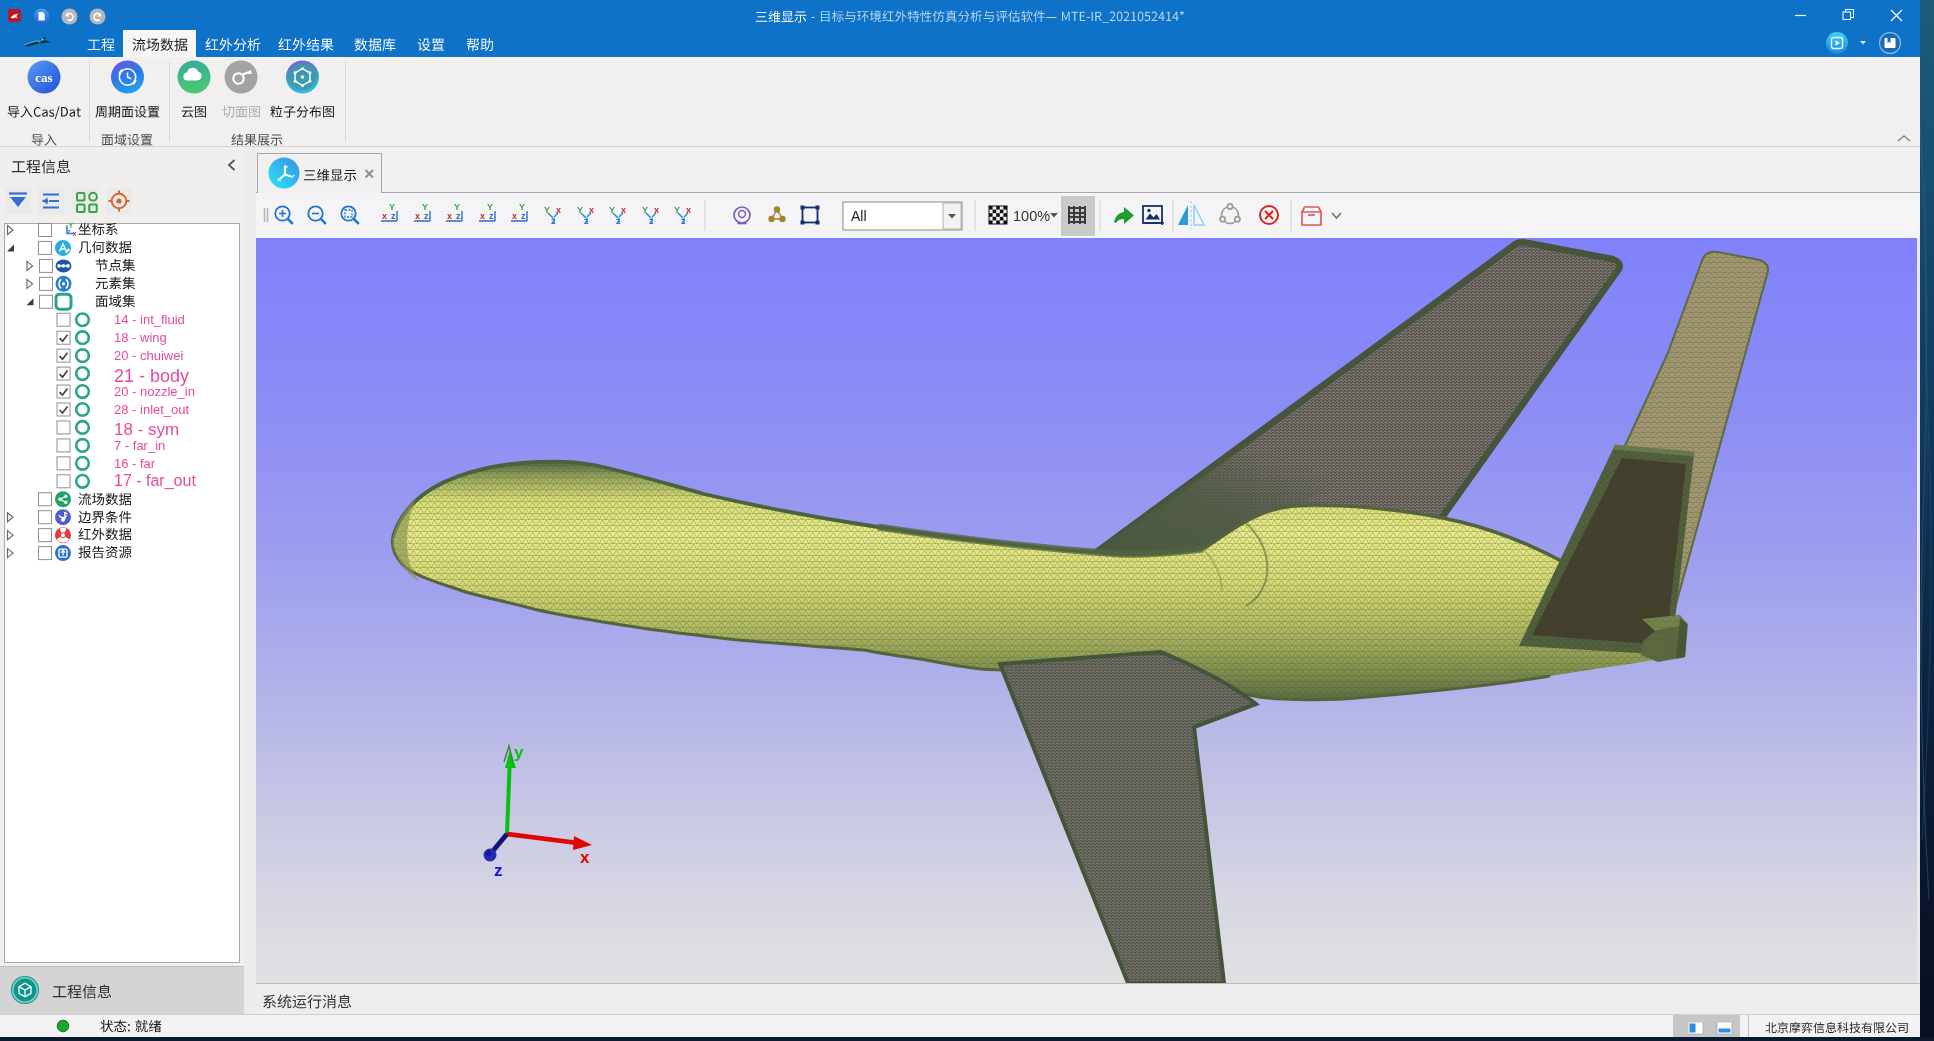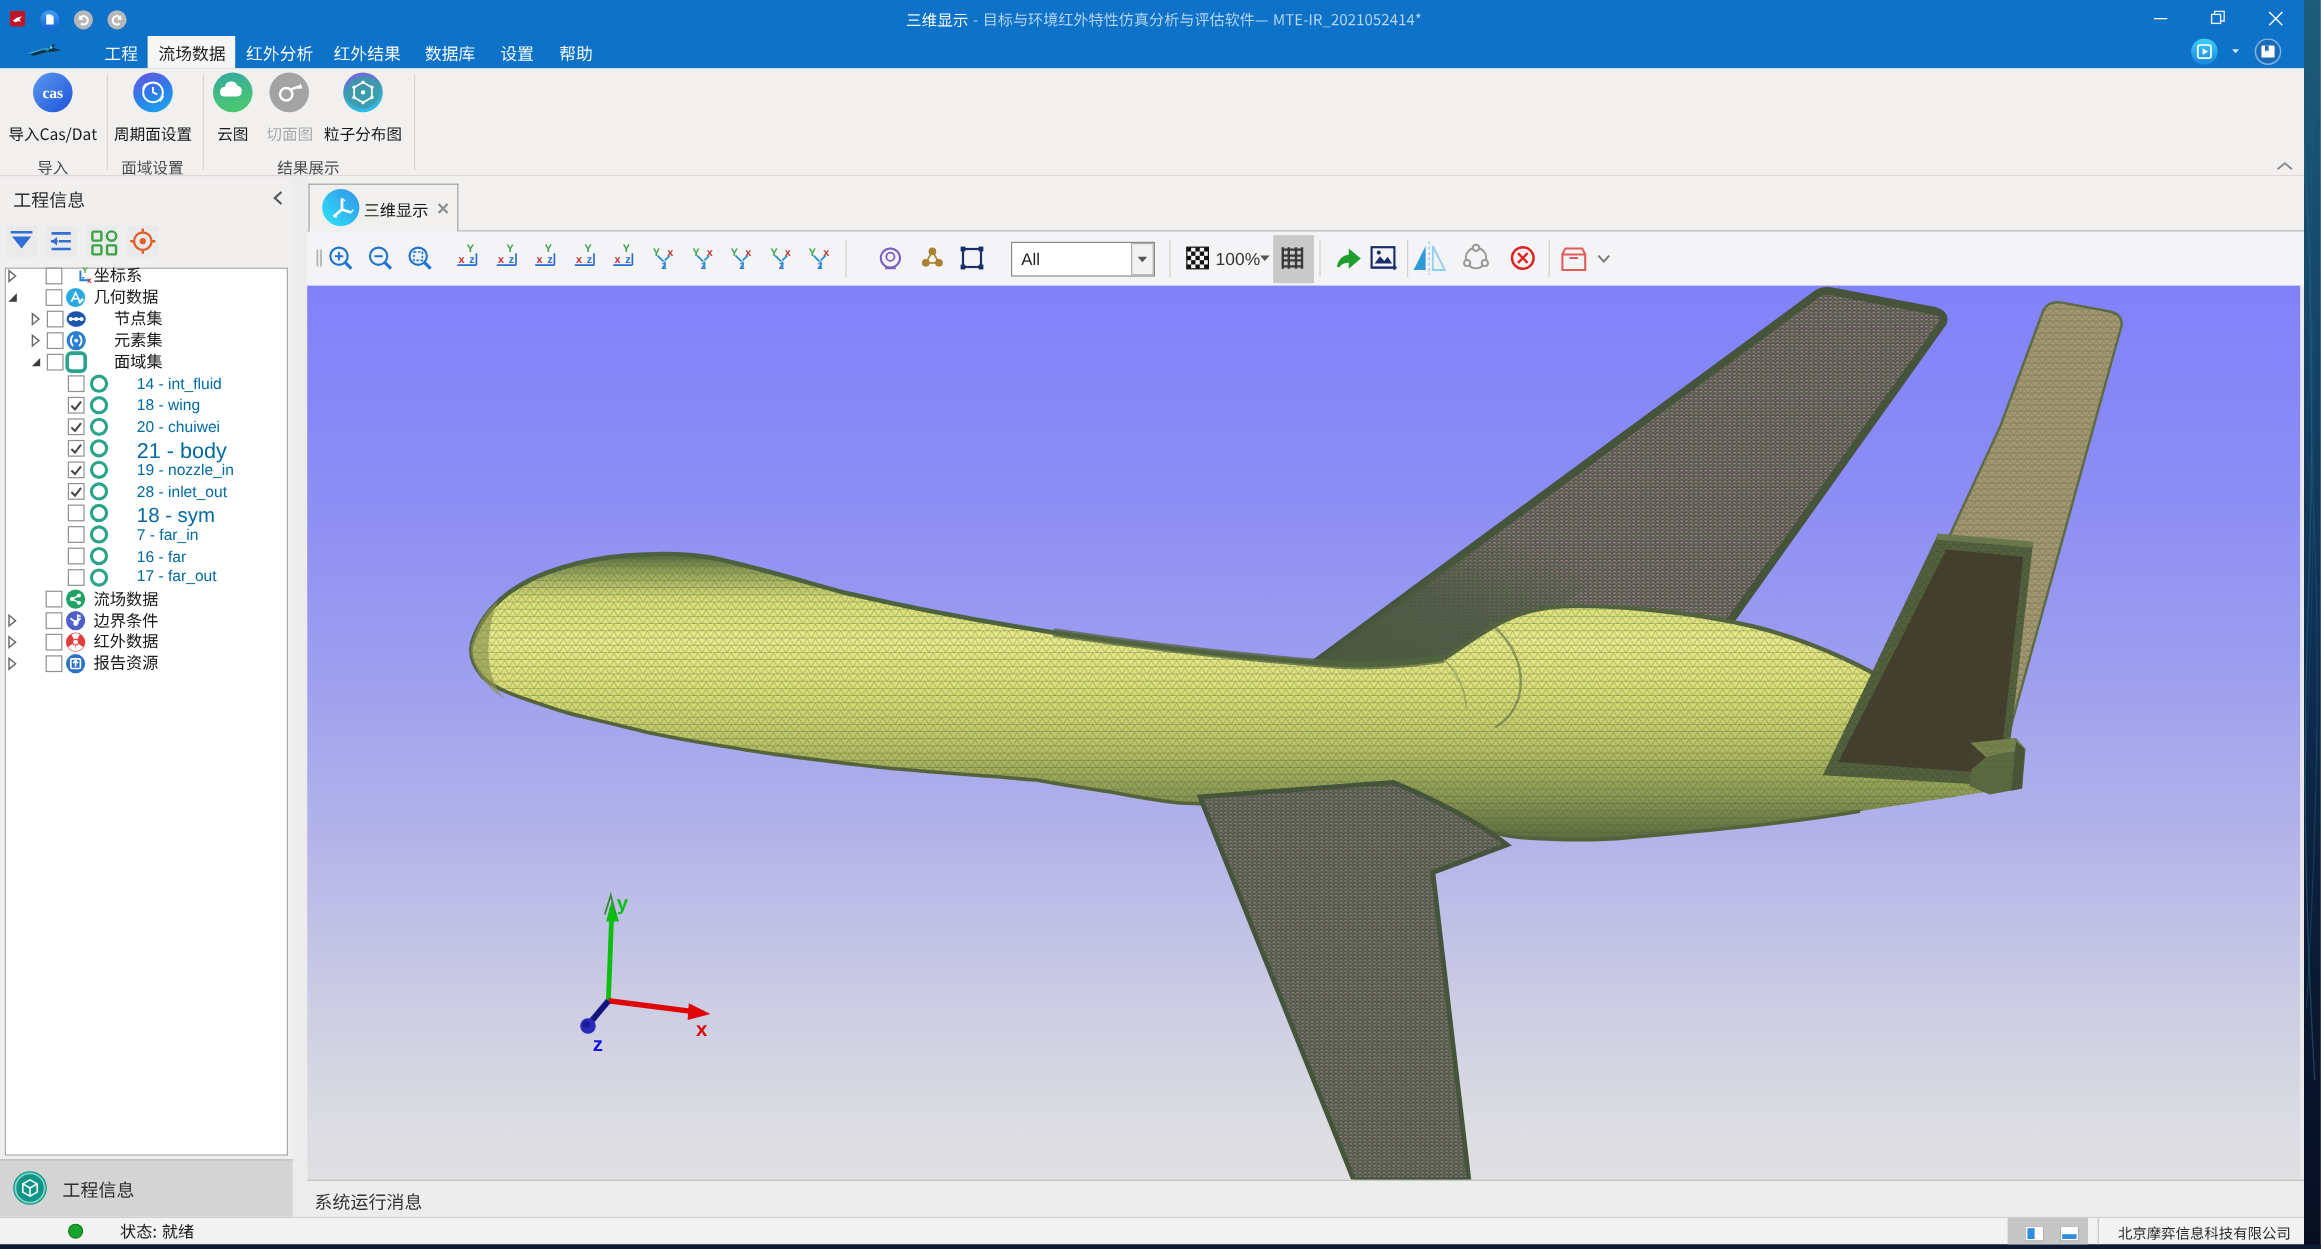--- a/index.html
+++ b/index.html
@@ -15,21 +15,21 @@
 .split{position:absolute;left:244px;top:147px;width:12px;height:867px;background:#edecec}
 .vp{position:absolute;left:256px;top:147px;width:1664px;height:867px;background:#f1f0ef}
 .tabstrip{position:absolute;left:0;top:0;width:1664px;height:46px;background:#f1f0ef;border-bottom:1px solid #a9a9a9}
 .tab{position:absolute;left:1px;top:6px;width:125px;height:41px;background:#f1f0ef;border:1px solid #a5a5a5;border-bottom:none}
 .vtools{position:absolute;left:0;top:46px;width:1664px;height:45px;background:#f4f3f5}
 .canvas{position:absolute;left:0;top:91px;width:1661px;height:745px;background:linear-gradient(180deg,#8182fb 0%,#8b8cf4 22%,#9c9def 42%,#b1b1ea 60%,#c9c9e4 78%,#d9d9e2 91%,#e0e0e2 100%)}
 .canvR{position:absolute;left:1661px;top:91px;width:3px;height:745px;background:#e9e9e9}
 .msgbar{position:absolute;left:0;top:836px;width:1664px;height:31px;background:#ededed;border-top:1px solid #bbb}
 .statusbar{position:absolute;left:0;top:1014px;width:1920px;height:23px;background:#f2f2f2;border-top:1px solid #d0d0d0}
 .taskbar{position:absolute;left:0;top:1037px;width:1934px;height:4px;background:#0c1a31}
-.lat{position:absolute;font-family:"Liberation Sans",sans-serif;color:#0369a1;white-space:pre}
+.lat{position:absolute;font-family:"Liberation Sans",sans-serif;color:#ec4899;white-space:pre}
 </style></head><body>
 <div class="win"></div>
 <svg class="abs" style="left:1917px;top:0" width="17" height="1041">
 <path d="M3 120 Q14 300 6 520 Q0 700 12 900" stroke="#2a6a8a" stroke-width="1.2" fill="none" opacity="0.5"></path>
 <path d="M12 60 Q4 260 13 480 Q17 640 5 840" stroke="#24607e" stroke-width="1" fill="none" opacity="0.45"></path>
 <path d="M8 200 Q16 420 3 660" stroke="#1d5270" stroke-width="1" fill="none" opacity="0.4"></path>
 </svg>
 <div class="titlebar"></div>
 <div class="menubar"></div>
 <svg class="abs" style="left:8px;top:9px" width="14" height="14">
@@ -400,26 +400,26 @@
   </svg>
 <svg style="position:absolute;left:95.0px;top:288.1px;overflow:visible" width="42" height="19">
     <g transform="translate(0,18.2)">
       <path d="M5.3 -4.5L8.1 -4.5L8.1 -3L5.3 -3ZM5.3 -5.3L5.3 -6.8L8.1 -6.8L8.1 -5.3ZM5.3 -2.2L8.1 -2.2L8.1 -0.6L5.3 -0.6ZM0.8 -10.4L0.8 -9.5L6 -9.5C5.9 -8.9 5.8 -8.3 5.6 -7.8L1.4 -7.8L1.4 1.1L2.4 1.1L2.4 0.4L11.1 0.4L11.1 1.1L12.1 1.1L12.1 -7.8L6.7 -7.8L7.2 -9.5L12.8 -9.5L12.8 -10.4ZM2.4 -0.6L2.4 -6.8L4.3 -6.8L4.3 -0.6ZM11.1 -0.6L9 -0.6L9 -6.8L11.1 -6.8ZM17.5 -1.4L17.7 -0.4C19 -0.8 20.7 -1.3 22.4 -1.8L22.3 -2.6C20.5 -2.1 18.7 -1.7 17.5 -1.4ZM19.1 -6.3L20.9 -6.3L20.9 -4L19.1 -4ZM18.3 -7.1L18.3 -3.2L21.7 -3.2L21.7 -7.1ZM14 -1.7L14.4 -0.7C15.4 -1.3 16.8 -1.9 18 -2.6L17.7 -3.5L16.5 -2.9L16.5 -7.1L17.7 -7.1L17.7 -8L16.5 -8L16.5 -11.2L15.5 -11.2L15.5 -8L14.1 -8L14.1 -7.1L15.5 -7.1L15.5 -2.4C14.9 -2.2 14.4 -1.9 14 -1.7ZM25.1 -7.1C24.8 -5.9 24.4 -4.7 23.8 -3.6C23.7 -5 23.5 -6.6 23.4 -8.4L26.3 -8.4L26.3 -9.3L25.6 -9.3L26.2 -9.9C25.8 -10.3 25.1 -10.9 24.5 -11.3L23.9 -10.8C24.5 -10.4 25.2 -9.8 25.6 -9.3L23.4 -9.3L23.4 -11.3L22.4 -11.3L22.5 -9.3L17.9 -9.3L17.9 -8.4L22.5 -8.4C22.6 -6.1 22.8 -4 23.1 -2.4C22.3 -1.3 21.4 -0.4 20.3 0.3C20.5 0.4 20.9 0.8 21 1C21.9 0.4 22.7 -0.4 23.4 -1.2C23.8 0.2 24.4 1.1 25.2 1.1C26 1.1 26.3 0.5 26.5 -1.3C26.3 -1.4 25.9 -1.6 25.7 -1.8C25.7 -0.4 25.6 0.1 25.3 0.1C24.8 0.1 24.4 -0.8 24.1 -2.3C24.9 -3.6 25.6 -5.2 26.1 -7ZM33.2 -3.9L33.2 -3L27.7 -3L27.7 -2.2L32.3 -2.2C31 -1.2 29.1 -0.4 27.4 0.1C27.6 0.3 27.9 0.7 28.1 0.9C29.8 0.4 31.8 -0.6 33.2 -1.8L33.2 1.1L34.2 1.1L34.2 -1.9C35.6 -0.7 37.7 0.3 39.4 0.8C39.6 0.6 39.9 0.2 40.1 -0C38.4 -0.4 36.5 -1.2 35.2 -2.2L39.8 -2.2L39.8 -3L34.2 -3L34.2 -3.9ZM33.6 -7.5L33.6 -6.6L30.3 -6.6L30.3 -7.5ZM33.3 -11.1C33.5 -10.8 33.8 -10.3 33.9 -9.9L30.9 -9.9C31.1 -10.3 31.4 -10.8 31.6 -11.2L30.6 -11.4C30 -10.2 28.9 -8.7 27.4 -7.5C27.6 -7.4 28 -7.1 28.1 -6.9C28.6 -7.2 29 -7.6 29.3 -8L29.3 -3.7L30.3 -3.7L30.3 -4.1L39.4 -4.1L39.4 -4.9L34.6 -4.9L34.6 -5.8L38.5 -5.8L38.5 -6.6L34.6 -6.6L34.6 -7.5L38.4 -7.5L38.4 -8.2L34.6 -8.2L34.6 -9.1L39 -9.1L39 -9.9L35 -9.9C34.8 -10.3 34.5 -10.9 34.2 -11.4ZM33.6 -8.2L30.3 -8.2L30.3 -9.1L33.6 -9.1ZM33.6 -5.8L33.6 -4.9L30.3 -4.9L30.3 -5.8Z" fill="#1a1a1a"></path>
     </g>
   </svg>
 <div class="lat" style="left:114px;top:312.2px;font-size:13px">14 - int_fluid</div>
 <div class="lat" style="left:114px;top:330.2px;font-size:13px">18 - wing</div>
 <div class="lat" style="left:114px;top:348.1px;font-size:13px">20 - chuiwei</div>
 <div class="lat" style="left:114px;top:366.1px;font-size:18px">21 - body</div>
-<div class="lat" style="left:114px;top:384.0px;font-size:13px">19 - nozzle_in</div>
+<div class="lat" style="left:114px;top:384.0px;font-size:13px">20 - nozzle_in</div>
 <div class="lat" style="left:114px;top:402.0px;font-size:13px">28 - inlet_out</div>
 <div class="lat" style="left:114px;top:419.9px;font-size:17px">18 - sym</div>
 <div class="lat" style="left:114px;top:437.9px;font-size:13px">7 - far_in</div>
 <div class="lat" style="left:114px;top:455.9px;font-size:13px">16 - far</div>
-<div class="lat" style="left:114px;top:472px;font-size:13px">17 - far_out</div>
+<div class="lat" style="left:114px;top:472px;font-size:16px">17 - far_out</div>
 <svg style="position:absolute;left:77.5px;top:485.5px;overflow:visible" width="56" height="19">
     <g transform="translate(0,18.2)">
       <path d="M7.8 -4.9L7.8 0.5L8.7 0.5L8.7 -4.9ZM5.4 -4.9L5.4 -3.5C5.4 -2.3 5.2 -0.8 3.6 0.4C3.8 0.5 4.1 0.8 4.3 1C6.1 -0.3 6.3 -2 6.3 -3.5L6.3 -4.9ZM10.2 -4.9L10.2 -0.6C10.2 0.2 10.3 0.4 10.5 0.6C10.6 0.8 10.9 0.9 11.2 0.9C11.3 0.9 11.7 0.9 11.9 0.9C12.1 0.9 12.4 0.8 12.5 0.7C12.7 0.6 12.8 0.4 12.9 0.2C12.9 -0.1 13 -0.8 13 -1.4C12.8 -1.5 12.5 -1.6 12.3 -1.8C12.3 -1.1 12.3 -0.6 12.2 -0.4C12.2 -0.2 12.2 -0.1 12.1 -0C12 0 11.9 0 11.8 0C11.7 0 11.5 0 11.4 0C11.3 0 11.3 0 11.2 -0C11.2 -0.1 11.1 -0.2 11.1 -0.5L11.1 -4.9ZM1.1 -10.4C2 -10 3 -9.2 3.4 -8.7L4 -9.5C3.6 -10 2.6 -10.7 1.7 -11.2ZM0.5 -6.7C1.4 -6.3 2.5 -5.7 3 -5.2L3.6 -6.1C3 -6.5 1.9 -7.1 1.1 -7.5ZM0.9 0.2L1.7 0.9C2.5 -0.4 3.5 -2 4.2 -3.5L3.5 -4.1C2.7 -2.6 1.6 -0.8 0.9 0.2ZM7.5 -11.1C7.8 -10.7 8 -10.1 8.1 -9.6L4.3 -9.6L4.3 -8.7L7 -8.7C6.4 -7.9 5.6 -7 5.4 -6.7C5.1 -6.5 4.7 -6.4 4.5 -6.4C4.5 -6.1 4.7 -5.6 4.7 -5.4C5.1 -5.5 5.7 -5.6 11.3 -6C11.6 -5.6 11.8 -5.3 12 -5L12.8 -5.5C12.3 -6.3 11.2 -7.6 10.4 -8.5L9.6 -8C10 -7.6 10.3 -7.2 10.7 -6.8L6.4 -6.5C7 -7.2 7.6 -8 8.1 -8.7L12.8 -8.7L12.8 -9.6L9.2 -9.6C9 -10.1 8.7 -10.8 8.5 -11.3ZM19 -5.9C19.2 -6 19.6 -6 20.2 -6L21.2 -6C20.6 -4.5 19.6 -3.3 18.4 -2.5L18.2 -3.3L16.8 -2.7L16.8 -7.1L18.3 -7.1L18.3 -8L16.8 -8L16.8 -11.2L15.8 -11.2L15.8 -8L14.2 -8L14.2 -7.1L15.8 -7.1L15.8 -2.4C15.1 -2.1 14.5 -1.9 14 -1.7L14.3 -0.7C15.5 -1.2 17 -1.8 18.4 -2.3L18.4 -2.5C18.6 -2.3 19 -2.1 19.1 -1.9C20.4 -2.8 21.5 -4.3 22.1 -6L23.3 -6C22.4 -3.1 20.9 -0.9 18.6 0.5C18.8 0.6 19.2 0.9 19.4 1.1C21.7 -0.5 23.3 -2.8 24.2 -6L25.1 -6C24.9 -2.1 24.6 -0.5 24.3 -0.1C24.1 0 24 0.1 23.8 0.1C23.5 0.1 23 0.1 22.5 0C22.6 0.3 22.7 0.7 22.8 1C23.3 1 23.9 1 24.2 1C24.6 0.9 24.9 0.8 25.1 0.5C25.6 -0.1 25.9 -1.7 26.2 -6.5C26.2 -6.6 26.2 -7 26.2 -7L20.8 -7C22.1 -7.8 23.5 -8.9 25 -10.2L24.2 -10.8L24 -10.7L18.6 -10.7L18.6 -9.7L22.9 -9.7C21.7 -8.7 20.4 -7.8 20 -7.5C19.5 -7.1 19 -6.9 18.6 -6.8C18.8 -6.6 19 -6.1 19 -5.9ZM33 -11.1C32.7 -10.6 32.3 -9.8 32 -9.3L32.6 -9C33 -9.4 33.4 -10.1 33.8 -10.7ZM28.2 -10.7C28.5 -10.1 28.9 -9.4 29 -8.9L29.8 -9.3C29.7 -9.7 29.3 -10.5 28.9 -11ZM32.5 -3.5C32.2 -2.8 31.8 -2.2 31.3 -1.7C30.8 -2 30.2 -2.2 29.7 -2.4C29.9 -2.8 30.1 -3.1 30.3 -3.5ZM28.5 -2.1C29.1 -1.8 29.9 -1.5 30.6 -1.1C29.7 -0.5 28.7 -0.1 27.6 0.2C27.7 0.4 27.9 0.7 28 1C29.3 0.6 30.4 0.1 31.4 -0.7C31.8 -0.4 32.3 -0.1 32.6 0.1L33.2 -0.6C32.9 -0.8 32.5 -1 32.1 -1.3C32.8 -2.1 33.3 -3 33.7 -4.2L33.1 -4.4L33 -4.4L30.8 -4.4L31.1 -5.1L30.1 -5.2C30.1 -5 29.9 -4.7 29.8 -4.4L27.9 -4.4L27.9 -3.5L29.4 -3.5C29.1 -3 28.8 -2.5 28.5 -2.1ZM30.5 -11.4L30.5 -8.8L27.7 -8.8L27.7 -8L30.2 -8C29.5 -7.1 28.5 -6.3 27.5 -5.9C27.7 -5.7 28 -5.3 28.1 -5.1C28.9 -5.5 29.8 -6.3 30.5 -7.1L30.5 -5.5L31.4 -5.5L31.4 -7.3C32.1 -6.8 32.9 -6.2 33.2 -5.9L33.8 -6.6C33.5 -6.8 32.3 -7.6 31.6 -8L34.2 -8L34.2 -8.8L31.4 -8.8L31.4 -11.4ZM35.5 -11.2C35.2 -8.9 34.5 -6.6 33.5 -5.2C33.7 -5 34.1 -4.7 34.3 -4.5C34.6 -5 34.9 -5.6 35.2 -6.3C35.5 -5 35.9 -3.8 36.4 -2.7C35.6 -1.4 34.6 -0.4 33.1 0.3C33.3 0.5 33.6 0.9 33.7 1.1C35 0.4 36.1 -0.6 36.9 -1.7C37.5 -0.6 38.4 0.3 39.4 1C39.6 0.7 39.9 0.4 40.1 0.2C39 -0.4 38.1 -1.4 37.4 -2.7C38.1 -4.1 38.6 -5.8 38.9 -7.8L39.8 -7.8L39.8 -8.7L36 -8.7C36.1 -9.5 36.3 -10.3 36.4 -11.1ZM37.9 -7.8C37.7 -6.2 37.4 -4.9 36.9 -3.7C36.4 -4.9 36 -6.3 35.7 -7.8ZM47 -3.2L47 1.1L47.9 1.1L47.9 0.5L52.1 0.5L52.1 1L53 1L53 -3.2L50.4 -3.2L50.4 -4.9L53.4 -4.9L53.4 -5.8L50.4 -5.8L50.4 -7.2L53 -7.2L53 -10.7L45.8 -10.7L45.8 -6.7C45.8 -4.5 45.7 -1.6 44.3 0.5C44.5 0.6 45 0.9 45.1 1.1C46.3 -0.6 46.6 -2.9 46.8 -4.9L49.5 -4.9L49.5 -3.2ZM46.8 -9.9L52 -9.9L52 -8.1L46.8 -8.1ZM46.8 -7.2L49.5 -7.2L49.5 -5.8L46.8 -5.8L46.8 -6.7ZM47.9 -0.3L47.9 -2.3L52.1 -2.3L52.1 -0.3ZM42.8 -11.3L42.8 -8.6L41.1 -8.6L41.1 -7.7L42.8 -7.7L42.8 -4.7C42.1 -4.5 41.4 -4.3 40.9 -4.2L41.2 -3.2L42.8 -3.7L42.8 -0.2C42.8 0 42.7 0.1 42.5 0.1C42.4 0.1 41.8 0.1 41.3 0.1C41.4 0.3 41.5 0.7 41.5 1C42.4 1 42.9 1 43.2 0.8C43.6 0.6 43.7 0.4 43.7 -0.2L43.7 -4L45.3 -4.5L45.1 -5.4L43.7 -5L43.7 -7.7L45.2 -7.7L45.2 -8.6L43.7 -8.6L43.7 -11.3Z" fill="#1a1a1a"></path>
     </g>
   </svg>
 <svg style="position:absolute;left:77.5px;top:503.5px;overflow:visible" width="56" height="19">
     <g transform="translate(0,18.2)">
       <path d="M1.1 -10.6C1.8 -9.9 2.8 -8.9 3.2 -8.3L4 -8.9C3.6 -9.5 2.6 -10.5 1.9 -11.1ZM7.5 -11.1C7.5 -10.4 7.4 -9.6 7.4 -8.9L4.6 -8.9L4.6 -8L7.3 -8C7.1 -5.4 6.4 -3.2 4.2 -1.9C4.5 -1.7 4.8 -1.4 5 -1.1C7.3 -2.7 8.1 -5.1 8.4 -8L11.4 -8C11.2 -4.2 11 -2.7 10.7 -2.3C10.5 -2.2 10.4 -2.1 10.1 -2.1C9.8 -2.1 9.1 -2.1 8.3 -2.2C8.5 -1.9 8.6 -1.5 8.6 -1.2C9.4 -1.1 10.1 -1.1 10.5 -1.2C11 -1.2 11.3 -1.3 11.6 -1.7C12 -2.2 12.2 -3.8 12.4 -8.4C12.4 -8.6 12.4 -8.9 12.4 -8.9L8.5 -8.9C8.5 -9.6 8.5 -10.4 8.5 -11.1ZM3.3 -6.8L0.6 -6.8L0.6 -5.8L2.3 -5.8L2.3 -1.6C1.7 -1.3 1.1 -0.7 0.3 0.1L1.1 1.1C1.7 0.2 2.4 -0.7 2.8 -0.7C3.1 -0.7 3.6 -0.2 4.1 0.2C5.1 0.8 6.3 0.9 8 0.9C9.4 0.9 11.9 0.9 12.8 0.8C12.9 0.5 13 -0.1 13.1 -0.4C11.8 -0.2 9.7 -0.1 8 -0.1C6.5 -0.1 5.3 -0.2 4.4 -0.8C3.9 -1.1 3.6 -1.3 3.3 -1.5ZM17.7 -3.7L17.7 -2.9C17.7 -1.8 17.5 -0.5 15.1 0.4C15.3 0.5 15.6 0.9 15.8 1.2C18.4 0.1 18.7 -1.5 18.7 -2.8L18.7 -3.7ZM16.6 -7.8L19.7 -7.8L19.7 -6.3L16.6 -6.3ZM20.7 -7.8L23.9 -7.8L23.9 -6.3L20.7 -6.3ZM16.6 -10L19.7 -10L19.7 -8.6L16.6 -8.6ZM20.7 -10L23.9 -10L23.9 -8.6L20.7 -8.6ZM22 -3.7L22 1.1L23 1.1L23 -3.6C23.9 -3.1 24.8 -2.6 25.8 -2.3C25.9 -2.5 26.3 -2.9 26.5 -3.1C24.9 -3.6 23.3 -4.4 22.2 -5.5L24.9 -5.5L24.9 -10.9L15.6 -10.9L15.6 -5.5L18.3 -5.5C17.3 -4.4 15.7 -3.5 14.1 -3.1C14.3 -2.8 14.6 -2.5 14.8 -2.2C16.6 -2.8 18.4 -4.1 19.6 -5.5L21 -5.5C21.6 -4.8 22.2 -4.2 23 -3.7ZM31.1 -2.5C30.4 -1.6 29.2 -0.6 28.3 -0.1C28.5 0 28.8 0.4 29 0.6C29.9 -0 31.1 -1.1 31.9 -2.1ZM35.5 -2C36.4 -1.2 37.5 -0.1 38 0.6L38.8 0.1C38.3 -0.7 37.2 -1.7 36.2 -2.5ZM36 -9.2C35.4 -8.5 34.7 -7.9 33.8 -7.4C32.9 -7.9 32.2 -8.5 31.6 -9.2L31.7 -9.2ZM32.1 -11.4C31.4 -10.1 30 -8.7 28 -7.8C28.2 -7.6 28.6 -7.3 28.7 -7C29.6 -7.5 30.3 -8 31 -8.5C31.5 -7.9 32.1 -7.4 32.8 -6.9C31.2 -6.1 29.3 -5.6 27.5 -5.4C27.7 -5.2 27.9 -4.7 27.9 -4.5C30 -4.8 32 -5.4 33.8 -6.3C35.4 -5.5 37.3 -4.9 39.4 -4.6C39.5 -4.8 39.8 -5.3 40 -5.5C38.1 -5.7 36.3 -6.2 34.7 -6.9C35.9 -7.6 36.9 -8.6 37.6 -9.7L36.9 -10.2L36.7 -10.1L32.5 -10.1C32.8 -10.4 33 -10.8 33.2 -11.2ZM33.2 -5.3L33.2 -3.9L29 -3.9L29 -3L33.2 -3L33.2 -0C33.2 0.1 33.2 0.1 33 0.1C32.9 0.2 32.3 0.2 31.8 0.1C32 0.4 32.1 0.8 32.1 1C32.9 1 33.4 1 33.8 0.9C34.2 0.7 34.2 0.5 34.2 -0L34.2 -3L38.5 -3L38.5 -3.9L34.2 -3.9L34.2 -5.3ZM44.8 -4.6L44.8 -3.6L48.7 -3.6L48.7 1.1L49.7 1.1L49.7 -3.6L53.4 -3.6L53.4 -4.6L49.7 -4.6L49.7 -7.6L52.8 -7.6L52.8 -8.6L49.7 -8.6L49.7 -11.2L48.7 -11.2L48.7 -8.6L46.8 -8.6C47 -9.2 47.2 -9.8 47.3 -10.5L46.3 -10.7C46 -8.9 45.5 -7.2 44.7 -6C44.9 -5.9 45.3 -5.7 45.5 -5.5C45.9 -6.1 46.2 -6.8 46.5 -7.6L48.7 -7.6L48.7 -4.6ZM44.1 -11.3C43.4 -9.2 42.2 -7.2 40.9 -5.9C41.1 -5.7 41.4 -5.1 41.5 -4.9C41.9 -5.4 42.3 -5.9 42.8 -6.5L42.8 1.1L43.7 1.1L43.7 -8.1C44.2 -9 44.7 -10 45.1 -11Z" fill="#1a1a1a"></path>
     </g>
   </svg>

